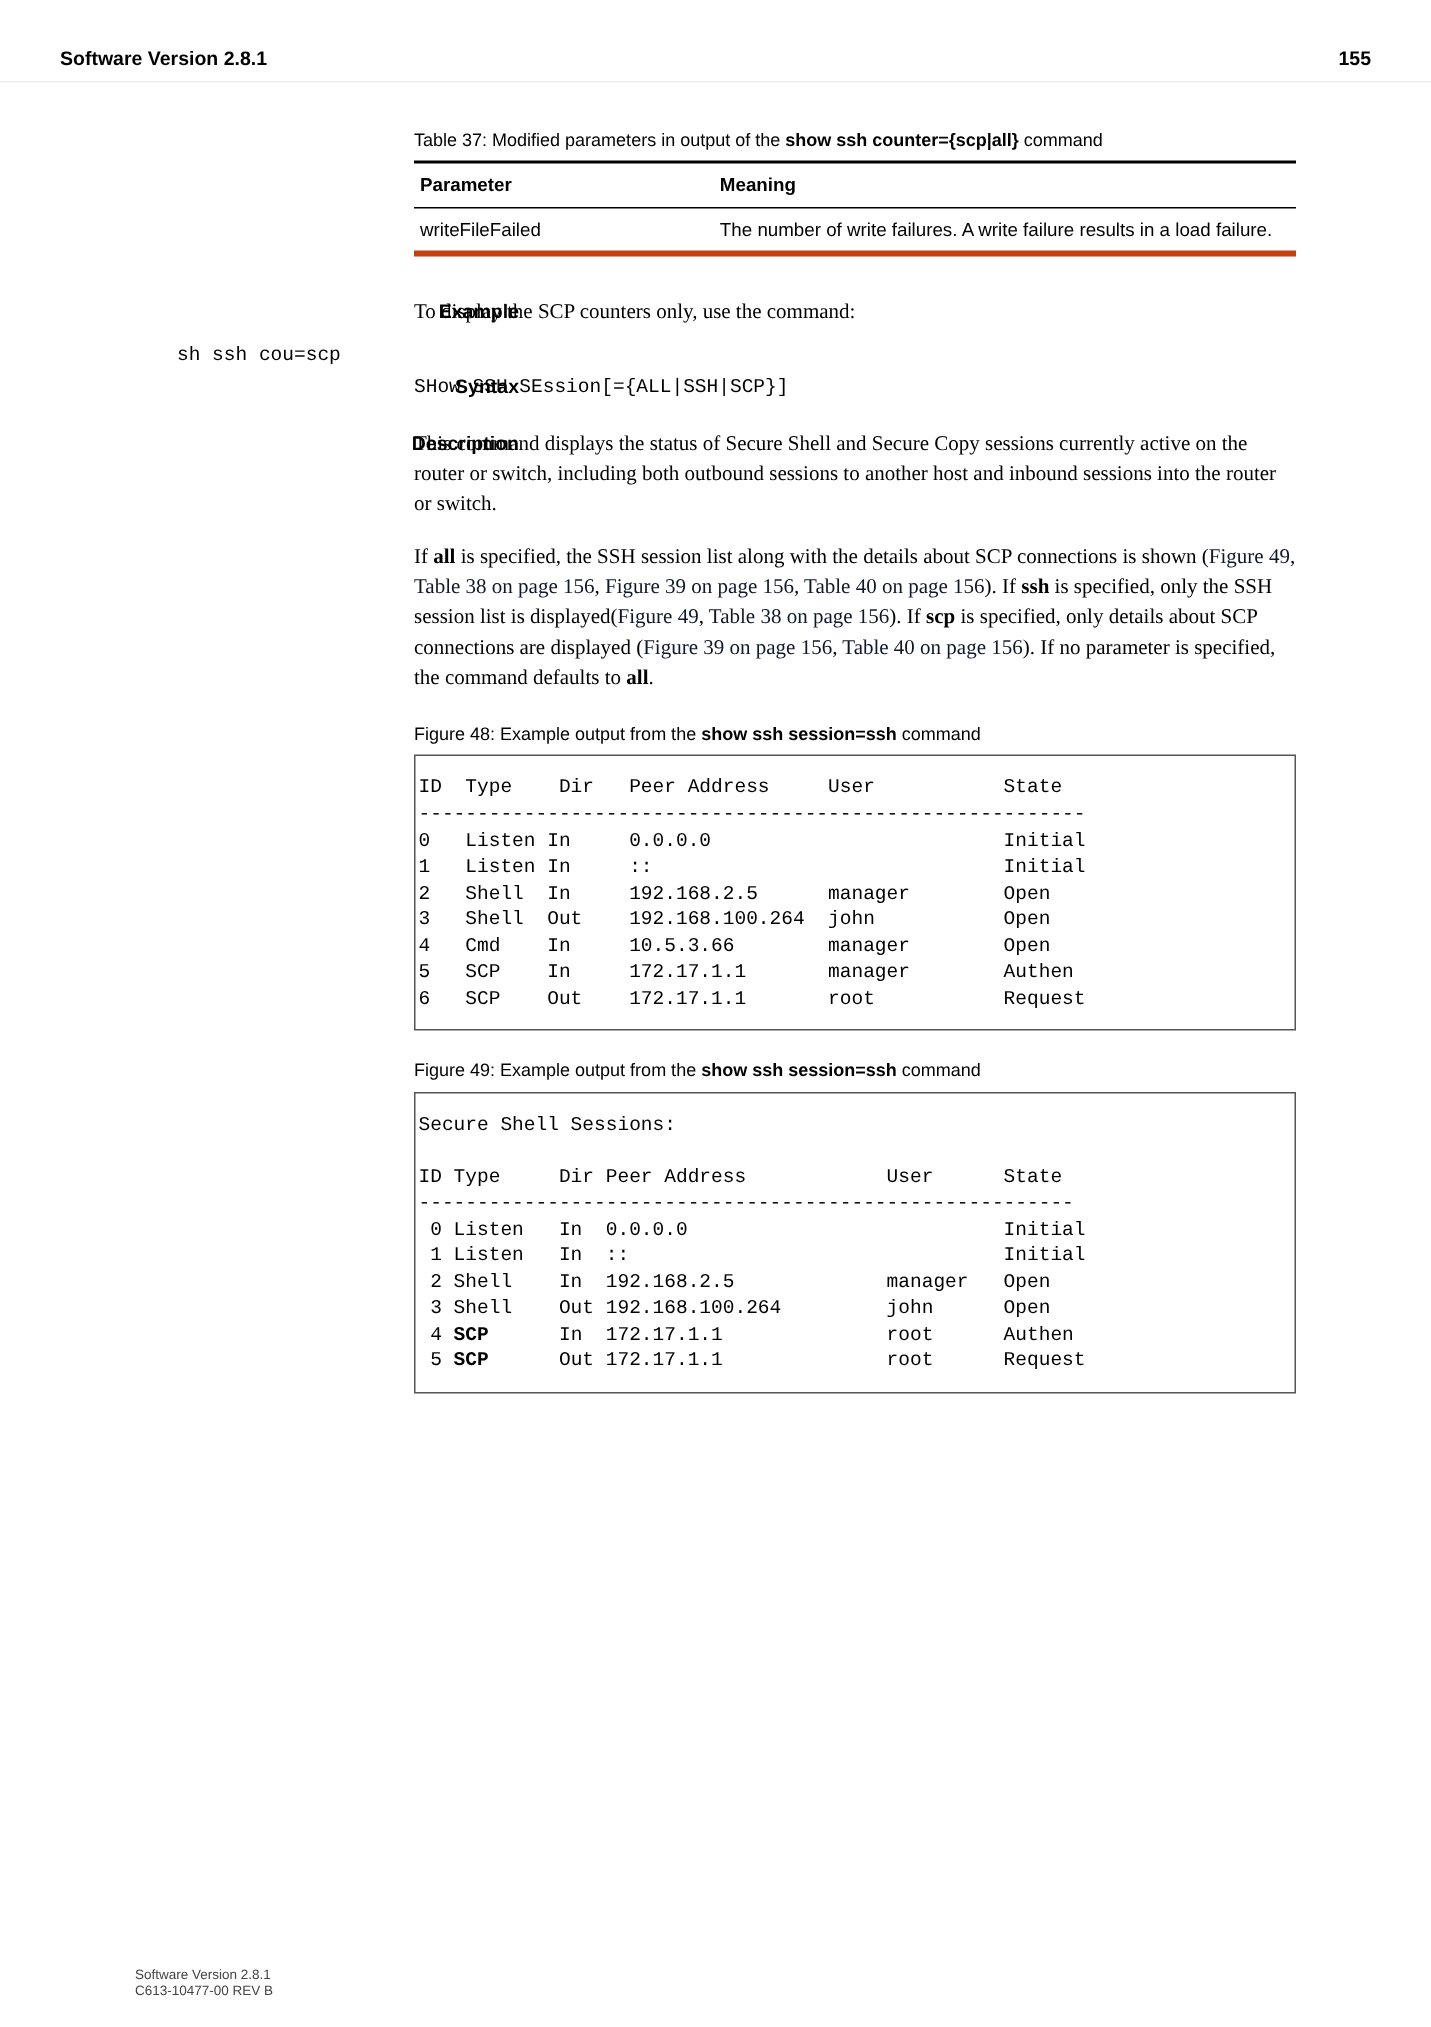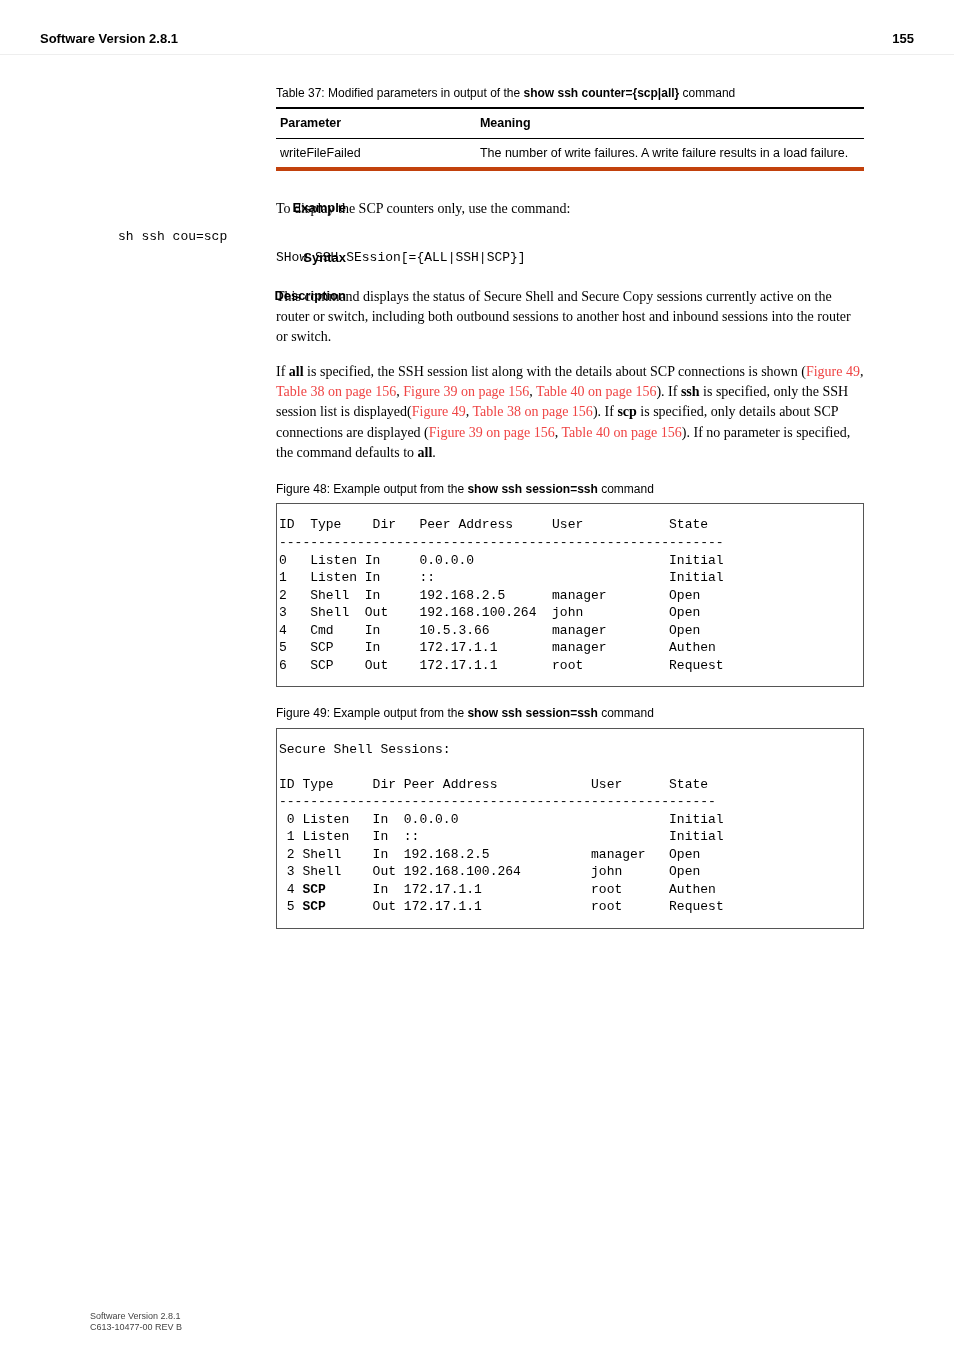--- a/index.html
+++ b/index.html
@@ -65,21 +65,21 @@
     font-size: 13px;
     white-space: pre;
   }
   .code-indent { margin-left: 28px; }
   .h2 {
     font-family: "Helvetica Neue", Arial, sans-serif;
     font-weight: 700;
     font-size: 19px;
     margin: 30px 0 28px 0;
   }
-  .link { color: #ef4444; }
+  .link { color: #0f172a; }
   .outbox {
     border: 1px solid #555;
     padding: 12px 2px;
     margin-top: 6px;
     overflow-x: auto;
   }
   .footer {
     position: absolute;
     left: 90px;
     bottom: 18px;

